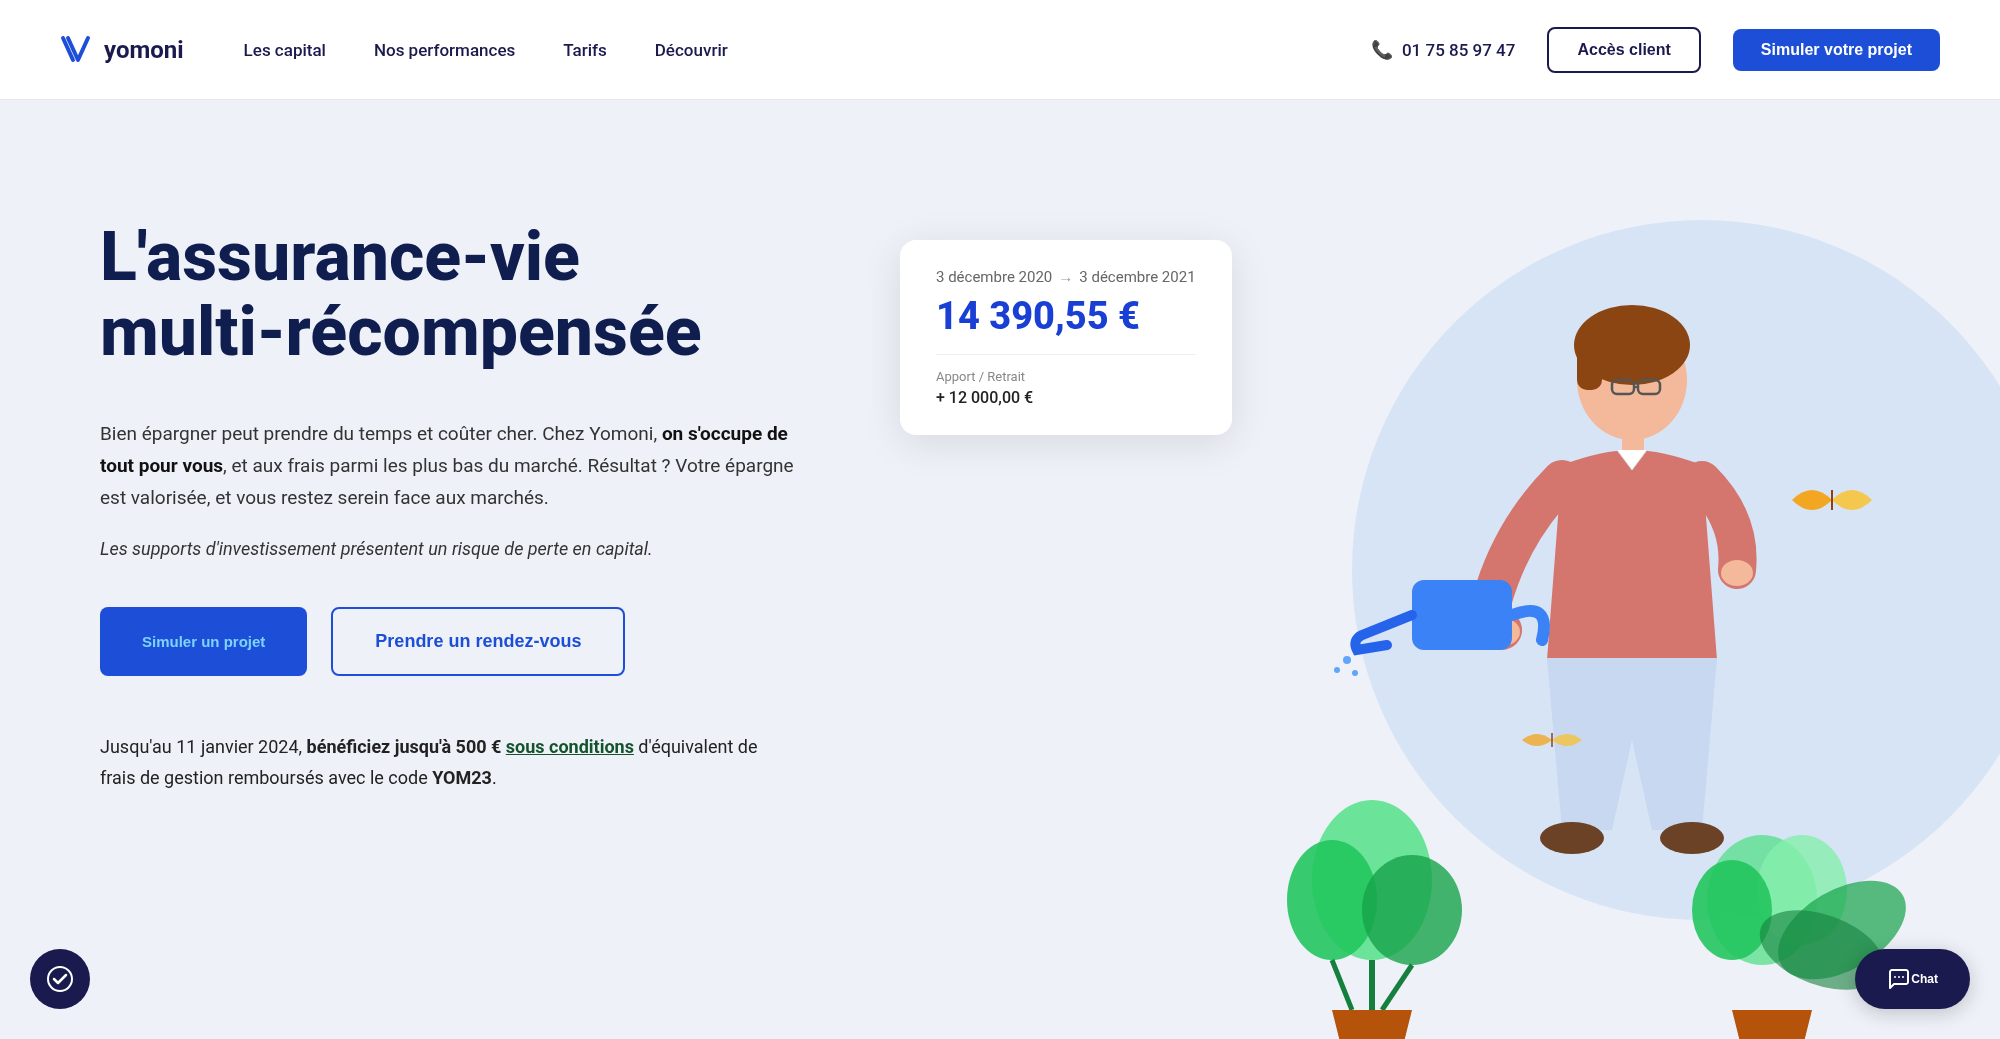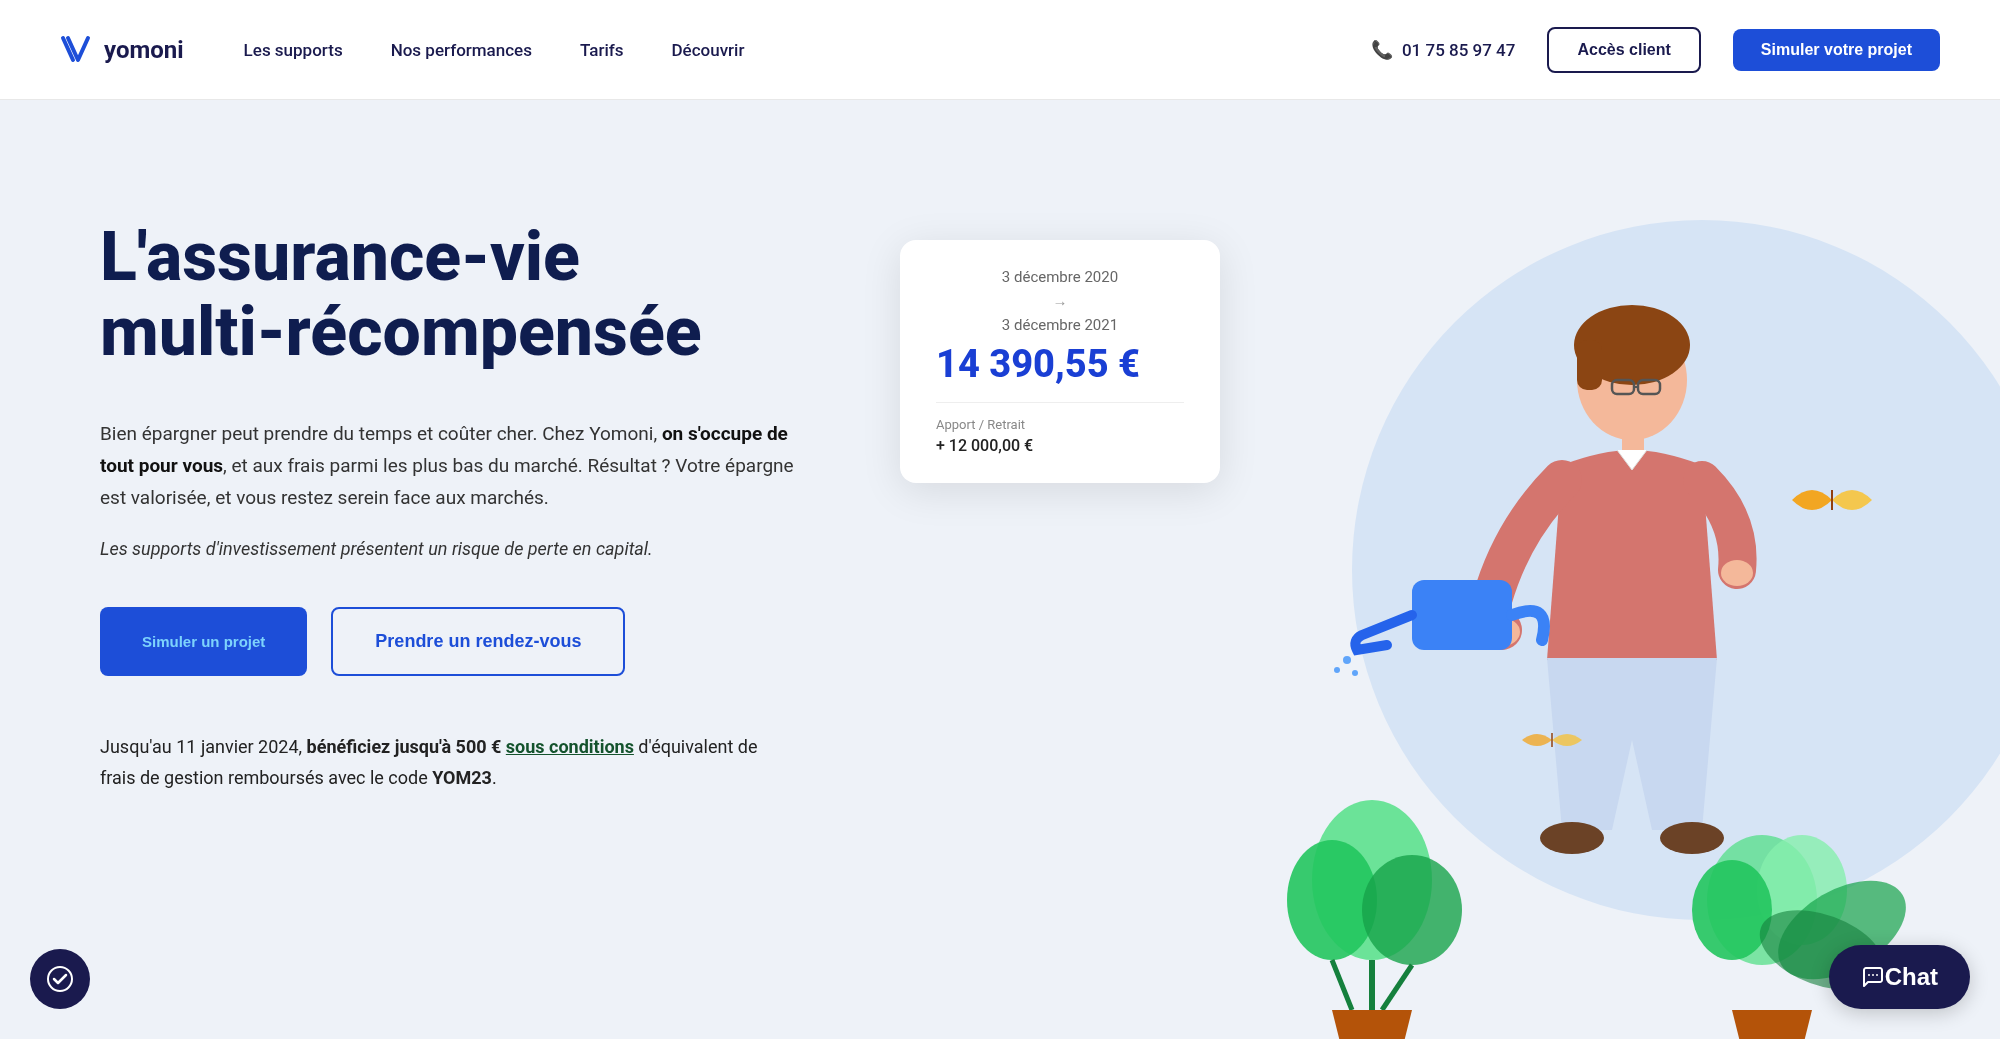--- a/index.html
+++ b/index.html
@@ -199,21 +199,20 @@
       z-index: 5;
       min-width: 320px;
     }
     .card-date-range {
       font-size: 15px;
       color: #666;
       margin-bottom: 8px;
       display: flex;
       align-items: center;
       gap: 6px;
-      flex-direction: column;
     }
     .card-arrow {
       color: #999;
     }
     .card-amount {
       font-size: 38px;
       font-weight: 800;
       color: #1a3fd4;
       margin-bottom: 16px;
     }
@@ -256,21 +255,21 @@
     
     .chat-btn {
       position: fixed;
       bottom: 30px;
       right: 30px;
       background: #1a1a4e;
       color: #fff;
       border: none;
       border-radius: 40px;
       padding: 18px 32px;
-      font-size: 24px;
+      font-size: 12px;
       font-weight: 600;
       display: flex;
       align-items: center;
       gap: 0;
       cursor: pointer;
       z-index: 100;
       box-shadow: 0 4px 20px rgba(0,0,0,0.2);
     }
     .chat-icon {
       width: 24px;
@@ -294,21 +293,21 @@
 <header>
   <div class="logo-area">
     <svg class="logo-icon" viewBox="0 0 36 36" fill="none" xmlns="http://www.w3.org/2000/svg">
       <path d="M8 6L18 28L28 6" stroke="#1d4ed8" stroke-width="4" stroke-linecap="round" stroke-linejoin="round" fill="none"></path>
       <path d="M3 6L13 28" stroke="#1d4ed8" stroke-width="4" stroke-linecap="round" fill="none"></path>
     </svg>
     <span class="logo-text">yomoni</span>
   </div>
 
   <nav>
-    <span class="nav-link">Les supports</span>
+    <span class="nav-link">Les capital</span>
     <span class="nav-link">Nos performances</span>
     <span class="nav-link">Tarifs</span>
     <span class="nav-link">Découvrir</span>
   </nav>
 
   <div class="header-right">
     <div class="phone-area">
       <span class="phone-icon">📞</span>
       <span>01 75 85 97 47</span>
     </div>

